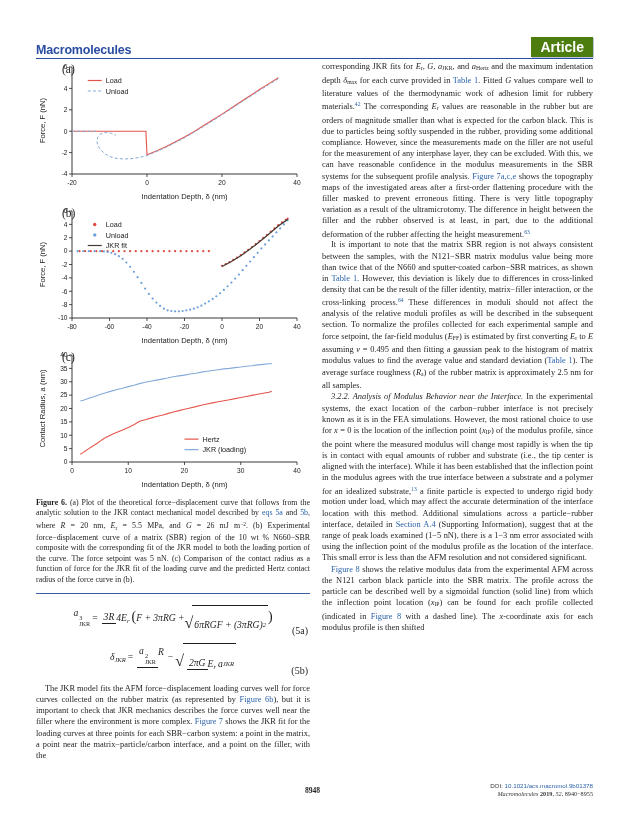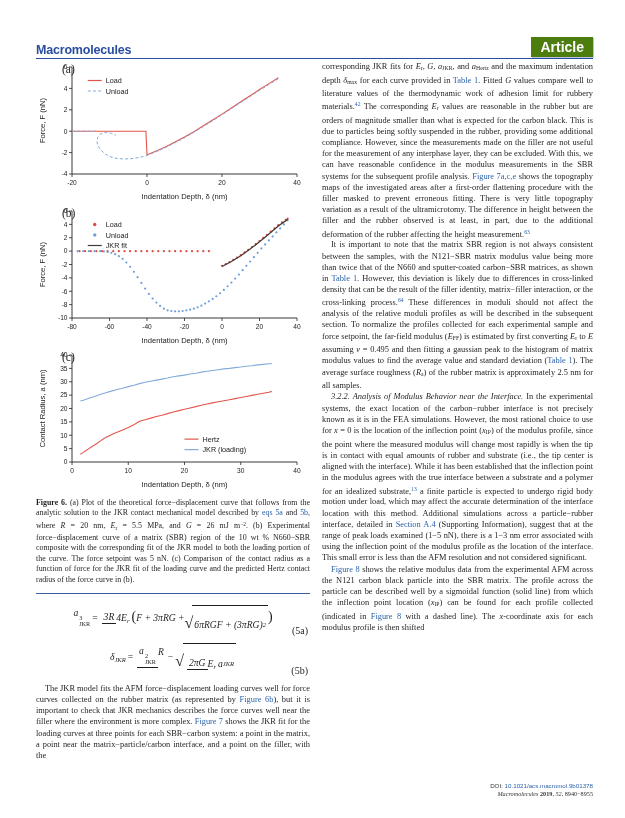--- a/index.html
+++ b/index.html
@@ -341,19 +341,20 @@
     <p class="body-text indent"><span>The JKR model fits the AFM force−displacement loading curves well for force curves collected on the rubber matrix (as represented by </span><span class="seg-l">Figure 6b</span><span>), but it is important to check that JKR mechanics describes the force curves well near the filler where the environment is more complex. </span><span class="seg-l">Figure 7</span><span> shows the JKR fit for the loading curves at three points for each SBR−carbon system: a point in the matrix, a point near the matrix−particle/carbon interface, and a point on the filler, with the</span></p>
   </div>
 
   <div id="right-col">
     <p class="body-text"><span>corresponding JKR fits for </span><span class="seg-i">E</span><span class="seg-sub">r</span><span>, </span><span class="seg-i">G</span><span>, </span><span class="seg-i">a</span><span class="seg-sub">JKR</span><span>, and </span><span class="seg-i">a</span><span class="seg-sub">Hertz</span><span> and the maximum indentation depth </span><span class="seg-i">δ</span><span class="seg-sub">max</span><span> for each curve provided in </span><span class="seg-l">Table 1</span><span>. Fitted </span><span class="seg-i">G</span><span> values compare well to literature values of the thermodynamic work of adhesion limit for rubbery materials.</span><span class="seg-supl">42</span><span> The corresponding </span><span class="seg-i">E</span><span class="seg-sub">r</span><span> values are reasonable in the rubber but are orders of magnitude smaller than what is expected for the carbon black. This is due to particles being softly suspended in the rubber, providing some additional compliance. However, since the measurements made on the filler are not useful for the measurement of any interphase layer, they can be excluded. With this, we can have reasonable confidence in the modulus measurements in the SBR systems for the subsequent profile analysis. </span><span class="seg-l">Figure 7a,c,e</span><span> shows the topography maps of the investigated areas after a first-order flattening procedure with the filler masked to prevent erroneous fitting. There is very little topography variation as a result of the ultramicrotomy. The difference in height between the filler and the rubber observed is at least, in part, due to the additional deformation of the rubber affecting the height measurement.</span><span class="seg-supl">63</span></p>
     <p class="body-text indent"><span>It is important to note that the matrix SBR region is not always consistent between the samples, with the N121−SBR matrix modulus value being more than twice that of the N660 and sputter-coated carbon−SBR matrices, as shown in </span><span class="seg-l">Table 1</span><span>. However, this deviation is likely due to differences in cross-linked density that can be the result of the filler identity, matrix−filler interaction, or the cross-linking process.</span><span class="seg-supl">64</span><span> These differences in moduli should not affect the analysis of the relative moduli profiles as will be described in the subsequent section. To normalize the profiles collected for each experimental sample and force setpoint, the far-field modulus (</span><span class="seg-i">E</span><span class="seg-sub">FF</span><span>) is estimated by first converting </span><span class="seg-i">E</span><span class="seg-sub">r</span><span> to </span><span class="seg-i">E</span><span> assuming </span><span class="seg-i">ν</span><span> = 0.495 and then fitting a gaussian peak to the histogram of matrix modulus values to find the average value and standard deviation (</span><span class="seg-l">Table 1</span><span>). The average surface roughness (</span><span class="seg-i">R</span><span class="seg-sub">a</span><span>) of the rubber matrix is approximately 2.5 nm for all samples.</span></p>
     <p class="body-text indent"><span class="seg-i">3.2.2. Analysis of Modulus Behavior near the Interface.</span><span> In the experimental systems, the exact location of the carbon−rubber interface is not precisely known as it is in the FEA simulations. However, the most rational choice to use for </span><span class="seg-i">x</span><span> = 0 is the location of the inflection point (</span><span class="seg-i">x</span><span class="seg-sub">IP</span><span>) of the modulus profile, since the point where the measured modulus will change most rapidly is when the tip is in contact with equal amounts of rubber and substrate (i.e., the tip center is aligned with the interface). While it has been established that the inflection point in the modulus agrees with the true interface between a substrate and a polymer for an idealized substrate,</span><span class="seg-supl">13</span><span> a finite particle is expected to undergo rigid body motion under load, which may affect the accurate determination of the interface location with this method. Additional simulations across a particle−rubber interface, detailed in </span><span class="seg-l">Section A.4</span><span> (Supporting Information), suggest that at the range of peak loads examined (1−5 nN), there is a 1−3 nm error associated with using the inflection point of the modulus profile as the location of the interface. This small error is less than the AFM resolution and not considered significant.</span></p>
     <p class="body-text indent"><span class="seg-l">Figure 8</span><span> shows the relative modulus data from the experimental AFM across the N121 carbon black particle into the SBR matrix. The profile across the particle can be described well by a sigmoidal function (solid line) from which the inflection point location (</span><span class="seg-i">x</span><span class="seg-sub">IP</span><span>) can be found for each profile collected (indicated in </span><span class="seg-l">Figure 8</span><span> with a dashed line). The </span><span class="seg-i">x</span><span>-coordinate axis for each modulus profile is then shifted</span></p>
   </div>
 
+  <div id="page-num">8948</div>
 
   <div id="doi-block">
     <div><span>DOI: </span><span class="seg-l">10.1021/acs.macromol.9b01378</span></div>
     <div class="cite"><span class="seg-i">Macromolecules</span><span class="seg-b"> 2019</span><span>, </span><span class="seg-i">52</span><span>, 8940−8955</span></div>
   </div>
 
 </div>
 
 </body></html>

